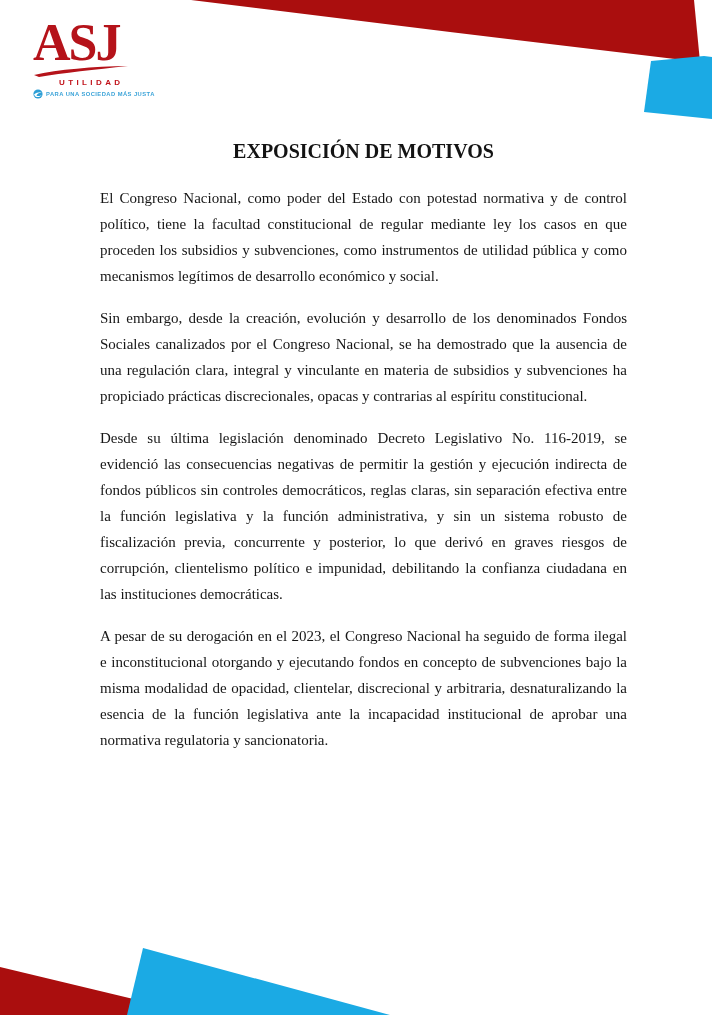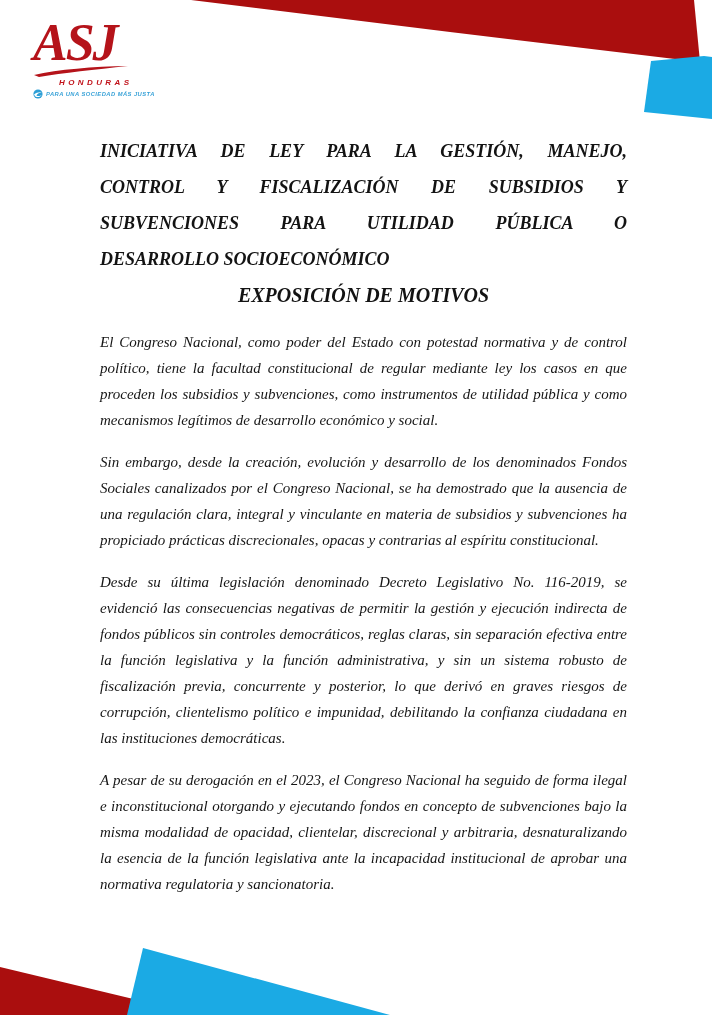--- a/index.html
+++ b/index.html
@@ -4,21 +4,20 @@
 <style>
   html, body { margin: 0; padding: 0; background: #ffffff; }
   .page {
     position: relative;
     width: 712px;
     height: 1015px;
     background: #ffffff;
     overflow: hidden;
     font-family: "Liberation Serif", "DejaVu Serif", serif;
     color: #161616;
-    font-style: italic;
   }
   
   .shapes {
     position: absolute;
     inset: 0;
     width: 712px;
     height: 1015px;
     pointer-events: none;
   }
   .shape-red  { fill: #AA0E0E; }
@@ -110,37 +109,31 @@
     <polygon class="shape-blue" points="651,61 704,56 712,57 712,119 644,112"></polygon>
     <polygon class="shape-red" points="0,967 200,1015 0,1015"></polygon>
     <polygon class="shape-blue" points="143,948 390,1015 127,1015"></polygon>
   </svg>
 
   <div class="logo">
     <div class="logo-acronym">ASJ</div>
     <svg class="logo-swoosh" width="96" height="11" viewBox="0 0 96 11" xmlns="http://www.w3.org/2000/svg" aria-hidden="true">
       <path d="M1,9 C25,3.5 60,0.5 95,0 C62,3.5 30,7 6,11 Z" fill="#B5131A"></path>
     </svg>
-    <div class="logo-country">HONDURAS</div>
+    <div class="logo-country">UTILIDAD</div>
     <div class="logo-tagline-row">
       <svg width="10" height="10" viewBox="0 0 10 10" xmlns="http://www.w3.org/2000/svg" aria-hidden="true">
         <circle cx="5" cy="5" r="4.6" fill="#2D9FD6"></circle>
         <path d="M1,5.6 C3.5,3.2 7,2.6 9,3.6 C7,3.4 4.5,4.4 3.4,6.6 C5.4,7.6 7.6,7 8.8,5.8 C7.6,8 4.4,8.8 2.4,7.4 Z" fill="#ffffff"></path>
       </svg>
       <span class="logo-tagline">PARA UNA SOCIEDAD MÁS JUSTA</span>
     </div>
   </div>
 
   <div class="content">
-    <div class="doc-title">
-      <div class="t-line">INICIATIVA DE LEY PARA LA GESTIÓN, MANEJO,</div>
-      <div class="t-line">CONTROL Y FISCALIZACIÓN DE SUBSIDIOS Y</div>
-      <div class="t-line">SUBVENCIONES PARA UTILIDAD PÚBLICA O</div>
-      <div class="t-line last">DESARROLLO SOCIOECONÓMICO</div>
-    </div>
 
     <div class="section-heading">EXPOSICIÓN DE MOTIVOS</div>
 
     <p class="body-par">El Congreso Nacional, como poder del Estado con potestad normativa y de control político, tiene la facultad constitucional de regular mediante ley los casos en que proceden los subsidios y subvenciones, como instrumentos de utilidad pública y como mecanismos legítimos de desarrollo económico y social.</p>
     <p class="body-par">Sin embargo, desde la creación, evolución y desarrollo de los denominados Fondos Sociales canalizados por el Congreso Nacional, se ha demostrado que la ausencia de una regulación clara, integral y vinculante en materia de subsidios y subvenciones ha propiciado prácticas discrecionales, opacas y contrarias al espíritu constitucional.</p>
     <p class="body-par">Desde su última legislación denominado Decreto Legislativo No. 116-2019, se evidenció las consecuencias negativas de permitir la gestión y ejecución indirecta de fondos públicos sin controles democráticos, reglas claras, sin separación efectiva entre la función legislativa y la función administrativa, y sin un sistema robusto de fiscalización previa, concurrente y posterior, lo que derivó en graves riesgos de corrupción, clientelismo político e impunidad, debilitando la confianza ciudadana en las instituciones democráticas.</p>
     <p class="body-par">A pesar de su derogación en el 2023, el Congreso Nacional ha seguido de forma ilegal e inconstitucional otorgando y ejecutando fondos en concepto de subvenciones bajo la misma modalidad de opacidad, clientelar, discrecional y arbitraria, desnaturalizando la esencia de la función legislativa ante la incapacidad institucional de aprobar una normativa regulatoria y sancionatoria.</p>
   </div>
 
 </div>

